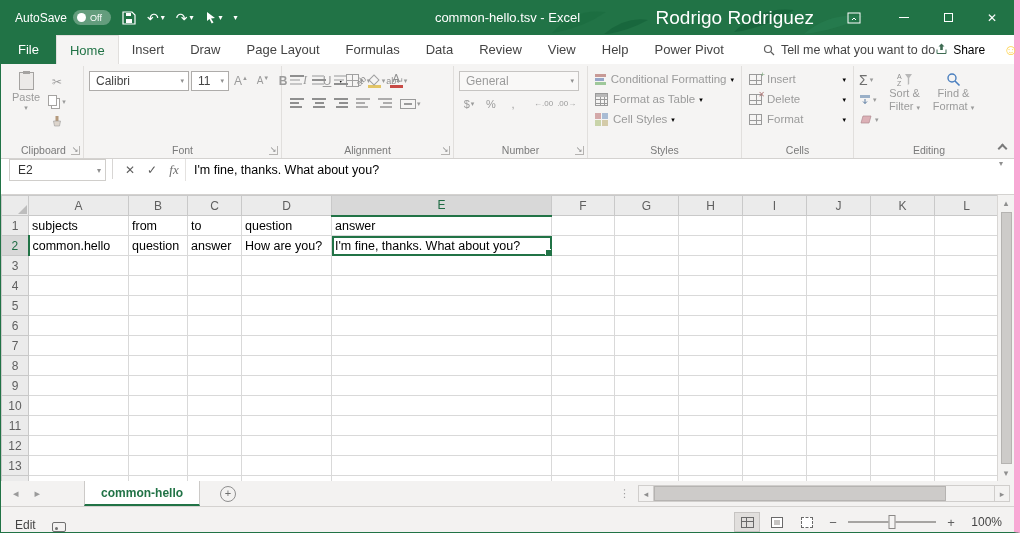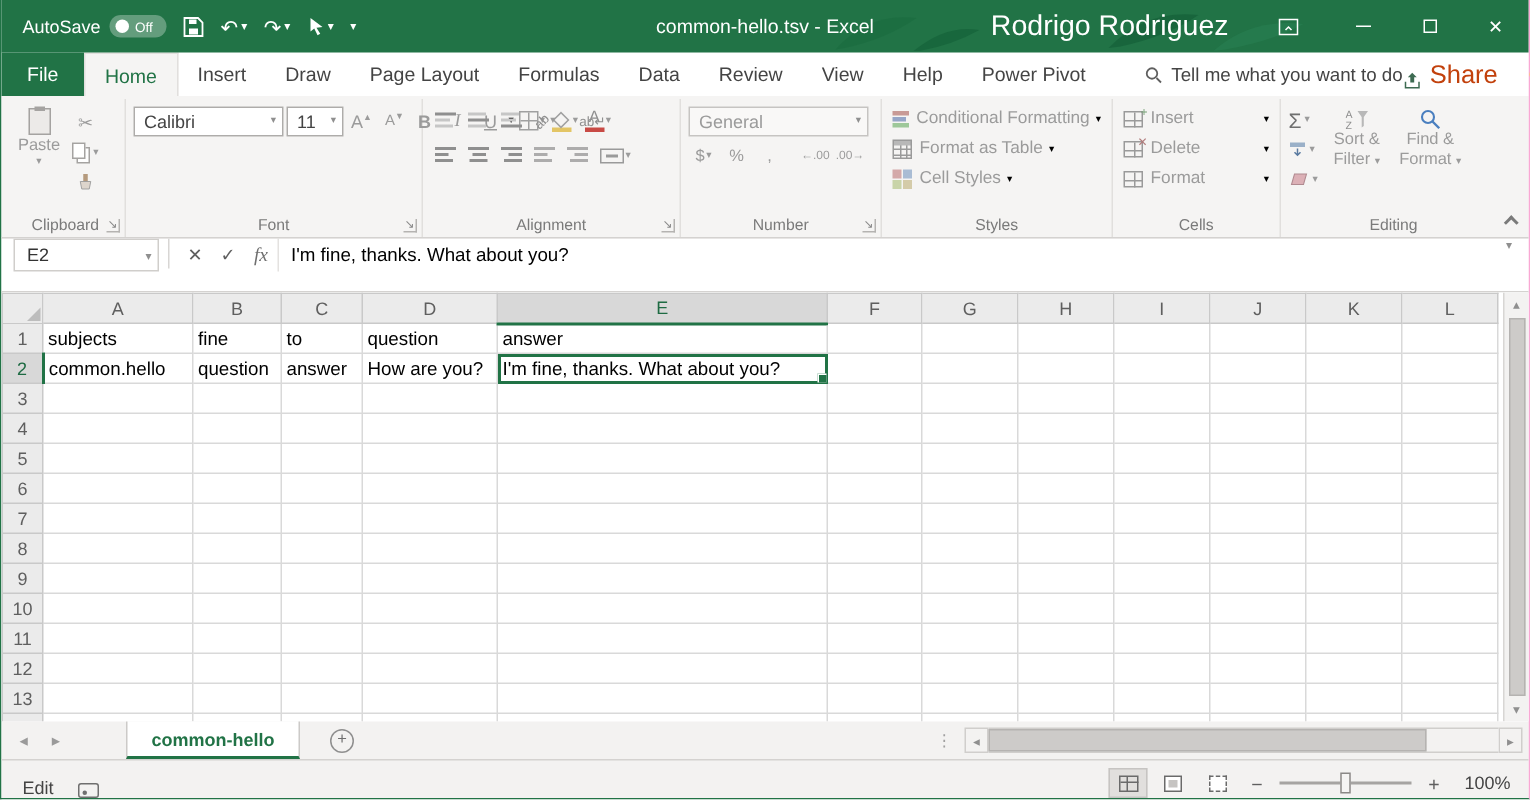--- a/index.html
+++ b/index.html
@@ -1,17 +1,17 @@
 <!DOCTYPE html>
 <html><head>
 <meta charset="utf-8">
 <style>
 *{box-sizing:border-box;margin:0;padding:0}
 html,body{width:1020px;height:533px;overflow:hidden;background:#fff;font-family:"Liberation Sans",sans-serif}
-.window{width:1020px;height:533px;display:flex;flex-direction:column;border-left:1px solid #217346;border-right:1px solid #f9a8d4;border-bottom:1px solid #217346}
+.window{width:1020px;height:533px;display:flex;flex-direction:column;border-left:1px solid #217346;border-right:6px solid #f9a8d4;border-bottom:1px solid #217346}
 
 
 .titlebar{flex:0 0 35px;background:#217346;color:#fff;display:flex;align-items:center;position:relative}
 .deco{position:absolute;top:0;pointer-events:none}
 .qat{display:flex;align-items:center;gap:11px;margin-left:14px;z-index:2}
 .autosave{display:flex;align-items:center;gap:6px;font-size:12px}
 .pill{width:38px;height:15px;border-radius:8px;background:rgba(255,255,255,.3);display:flex;align-items:center;gap:4px;padding:0 4px}
 .knob{width:9px;height:9px;border-radius:50%;background:#fff}
 .pill-state{font-size:9px;color:#fff}
 .qbtn{display:flex;align-items:center;gap:2px;font-size:14px;color:#fff}
@@ -25,21 +25,21 @@
 .glyph-min{width:10px;height:1px;background:#fff;display:inline-block}
 .glyph-max{width:9px;height:9px;border:1px solid #fff;display:inline-block}
 
 
 .tabrow{flex:0 0 29px;background:#fff;display:flex;align-items:stretch;font-size:13px;color:#444}
 .rtab{padding:0 13px;display:flex;align-items:center;white-space:nowrap}
 .rtab.file{background:#217346;color:#fff;padding:0 17px}
 .rtab.active{color:#217346;background:#f5f4f3;border:1px solid #e1dfdd;border-bottom:none}
 .tellme{display:flex;align-items:center;gap:6px;margin-left:26px;color:#444;font-size:12.5px;white-space:nowrap}
 .tabrow-right{margin-left:auto;display:flex;align-items:center;gap:18px;margin-right:10px}
-.share{display:flex;align-items:flex-end;gap:5px;font-size:17px;color:#c2410c}
+.share{display:flex;align-items:flex-start;gap:5px;font-size:12px;color:#000000}
 .smiley{color:#ffd34d;font-size:15px}
 
 
 .ribbon{flex:0 0 95px;background:#f5f4f3;border-bottom:1px solid #d4d2d0;display:flex;padding:2px 0 0 3px;position:relative}
 .rgroup{position:relative;border-right:1px solid #e1dfdd;padding:3px 5px 16px 5px;display:flex;flex-direction:column}
 .rgroup-label{position:absolute;bottom:2px;left:0;right:0;text-align:center;font-size:10.5px;color:#7a7a7a;white-space:nowrap}
 .launcher{position:absolute;right:3px;bottom:3px;font-size:8px;color:#8a8a8a;width:9px;height:9px;border-right:1px solid #b5b3b1;border-bottom:1px solid #b5b3b1;display:flex;align-items:center;justify-content:center;line-height:1}
 .grp-body{flex:1;display:flex}
 .mini{min-width:20px;height:19px;display:flex;align-items:center;justify-content:center;color:#9b9b9b;font-size:12px;gap:1px;padding:0 1px}
 .frow{display:flex;align-items:center;gap:2px;height:23px}
@@ -539,21 +539,21 @@
               <th class="ch">G</th>
               <th class="ch">H</th>
               <th class="ch">I</th>
               <th class="ch">J</th>
               <th class="ch">K</th>
               <th class="ch">L</th>
             </tr>
             <tr>
               <th class="rh">1</th>
               <td class="cell">subjects</td>
-              <td class="cell">fine</td>
+              <td class="cell">from</td>
               <td class="cell">to</td>
               <td class="cell">question</td>
               <td class="cell">answer</td>
               <td class="cell"></td>
               <td class="cell"></td>
               <td class="cell"></td>
               <td class="cell"></td>
               <td class="cell"></td>
               <td class="cell"></td>
               <td class="cell"></td>

